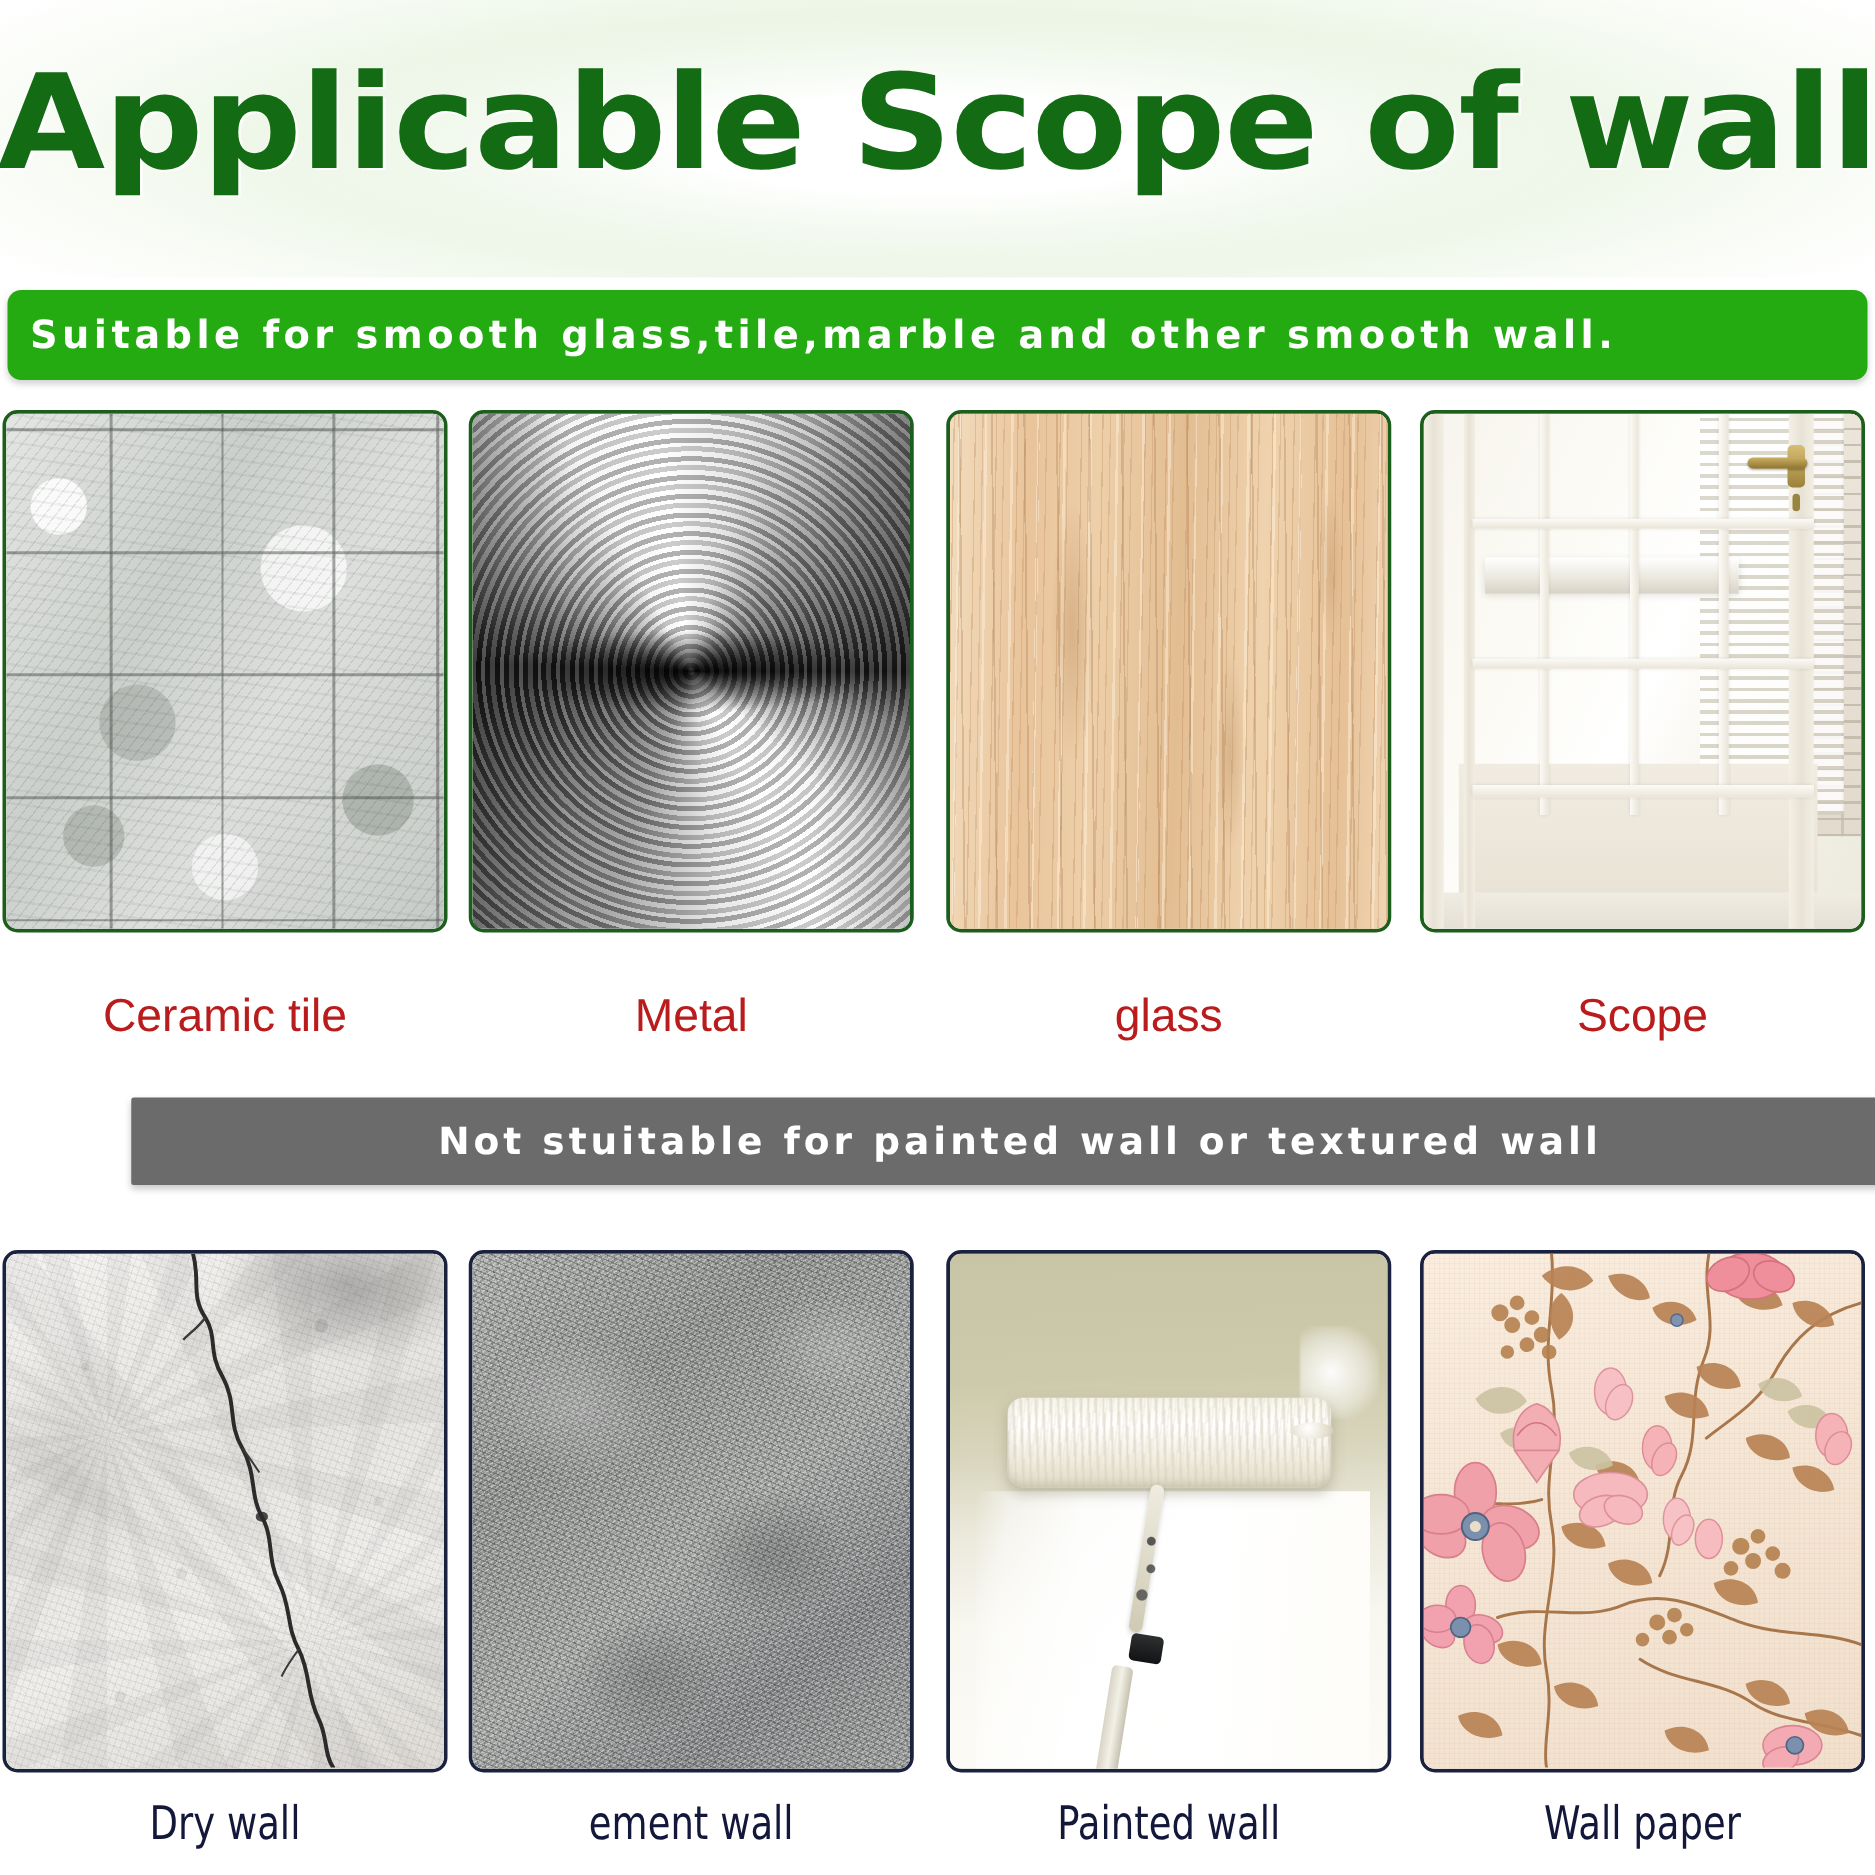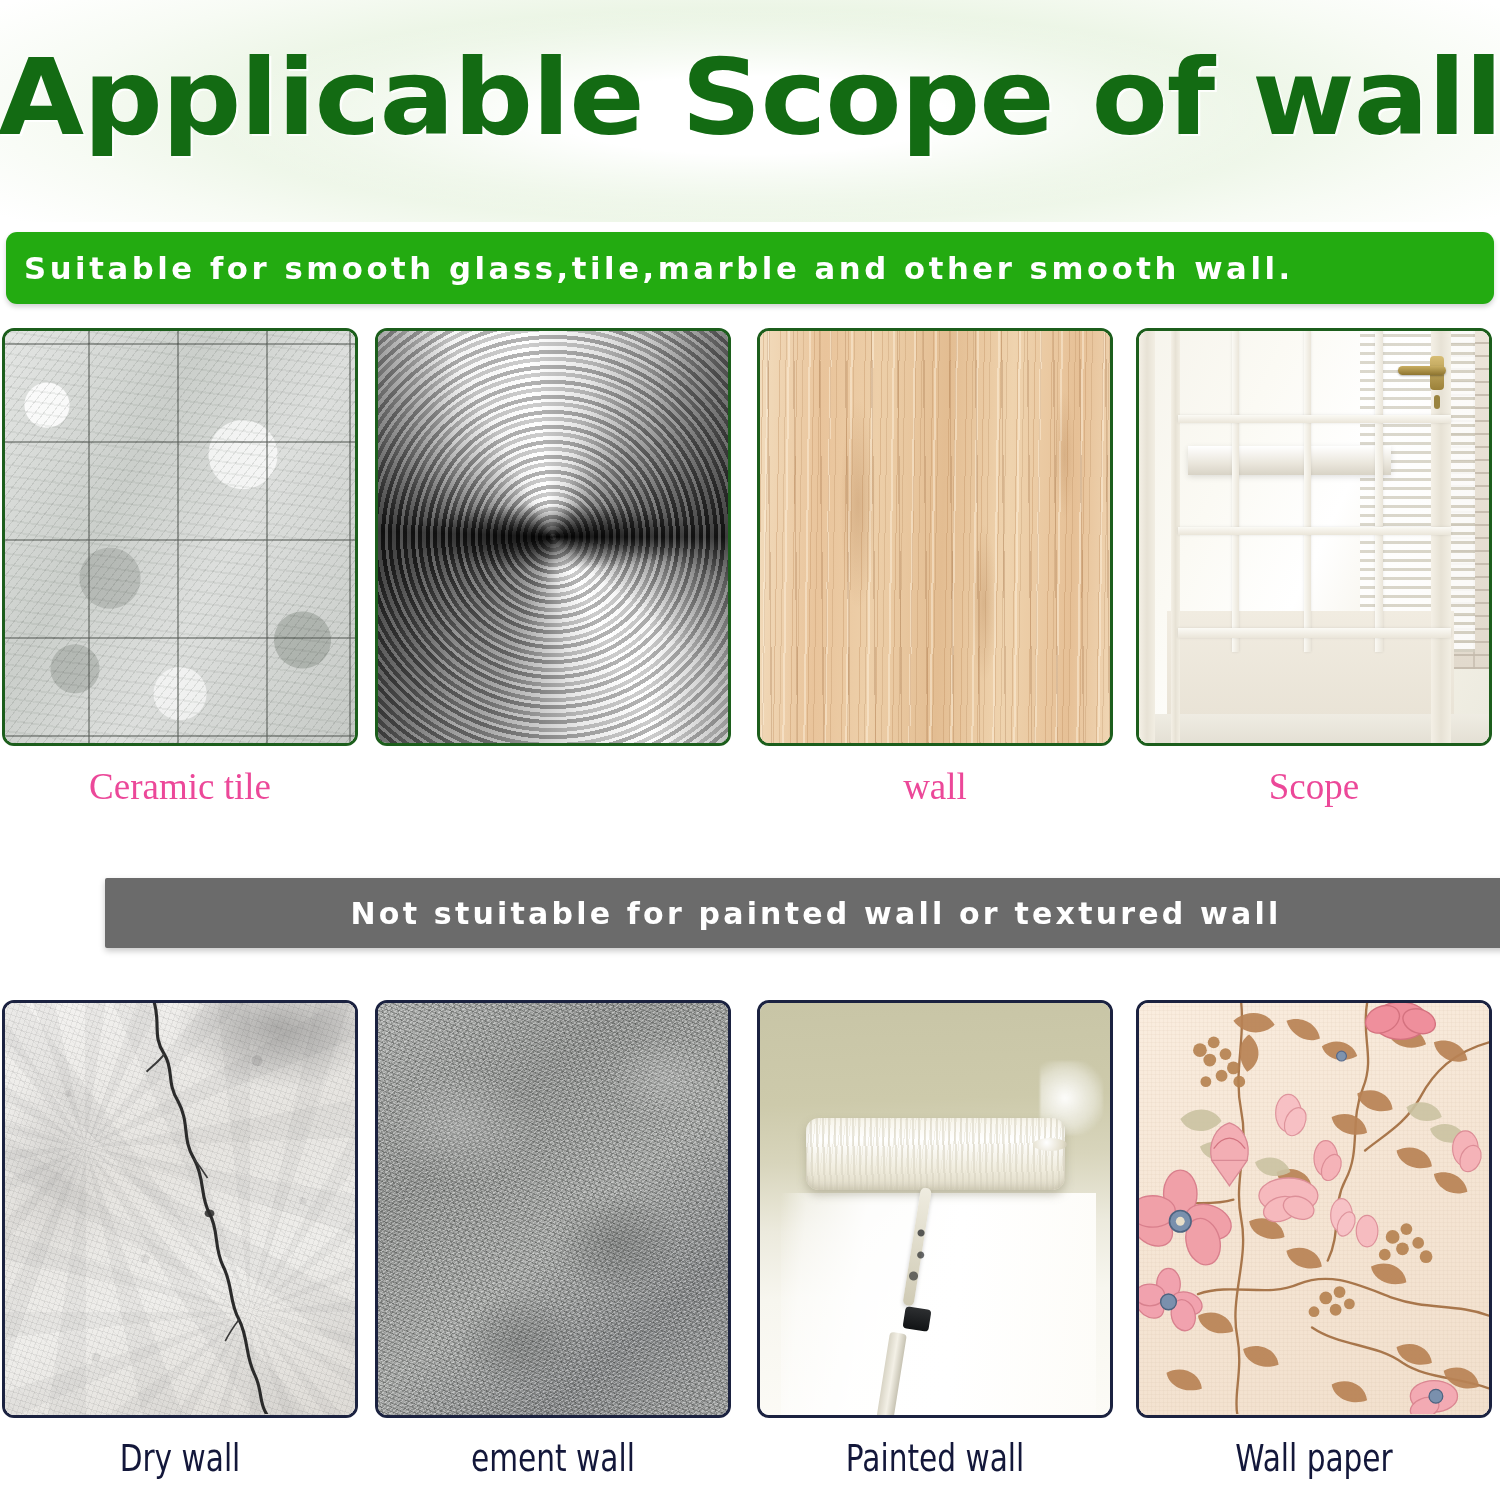--- a/index.html
+++ b/index.html
@@ -120,22 +120,23 @@
   .caption {
     position: absolute;
     top: 440px;
     width: 360px;
     text-align: center;
     font-size: 37px;
     line-height: 1;
     white-space: nowrap;
   }
   .caption.green-label {
-    color: #ec4899;
-    font-family: Liberation Serif, serif;
+    color: #b91c1c;
+    font-family: Liberation Sans, sans-serif;
+    margin-top: 26px;
   }
   .caption.navy-label {
     color: #13173a;
     font-family: "DejaVu Sans", sans-serif;
     transform: scaleX(0.80);
   }
   .c0 { left: 0px; }
   .c1 { left: 373px; }
   .c2 { left: 755px; }
   .c3 { left: 1134px; }
@@ -431,27 +432,28 @@
       <div class="tile-grain"></div>
     </div>
   </div>
   <div class="caption green-label c0">Ceramic tile</div>
 
   <div class="panel green-edge p1">
     <div class="media tex-metal">
       <div class="metal-sheen"></div>
     </div>
   </div>
+  <div class="caption green-label c1">Metal</div>
 
   <div class="panel green-edge p2">
     <div class="media tex-wood">
       <div class="wood-knot"></div>
     </div>
   </div>
-  <div class="caption green-label c2">wall</div>
+  <div class="caption green-label c2">glass</div>
 
   <div class="panel green-edge p3">
     <div class="media tex-glass">
       <div class="glass-brick"></div>
       <div class="glass-blinds"></div>
       <div class="glass-sill"></div>
       <div class="glass-lower"></div>
       <div class="glass-floor"></div>
 
       <div class="door-stile" style="left:0; width:4.5%;"></div>

